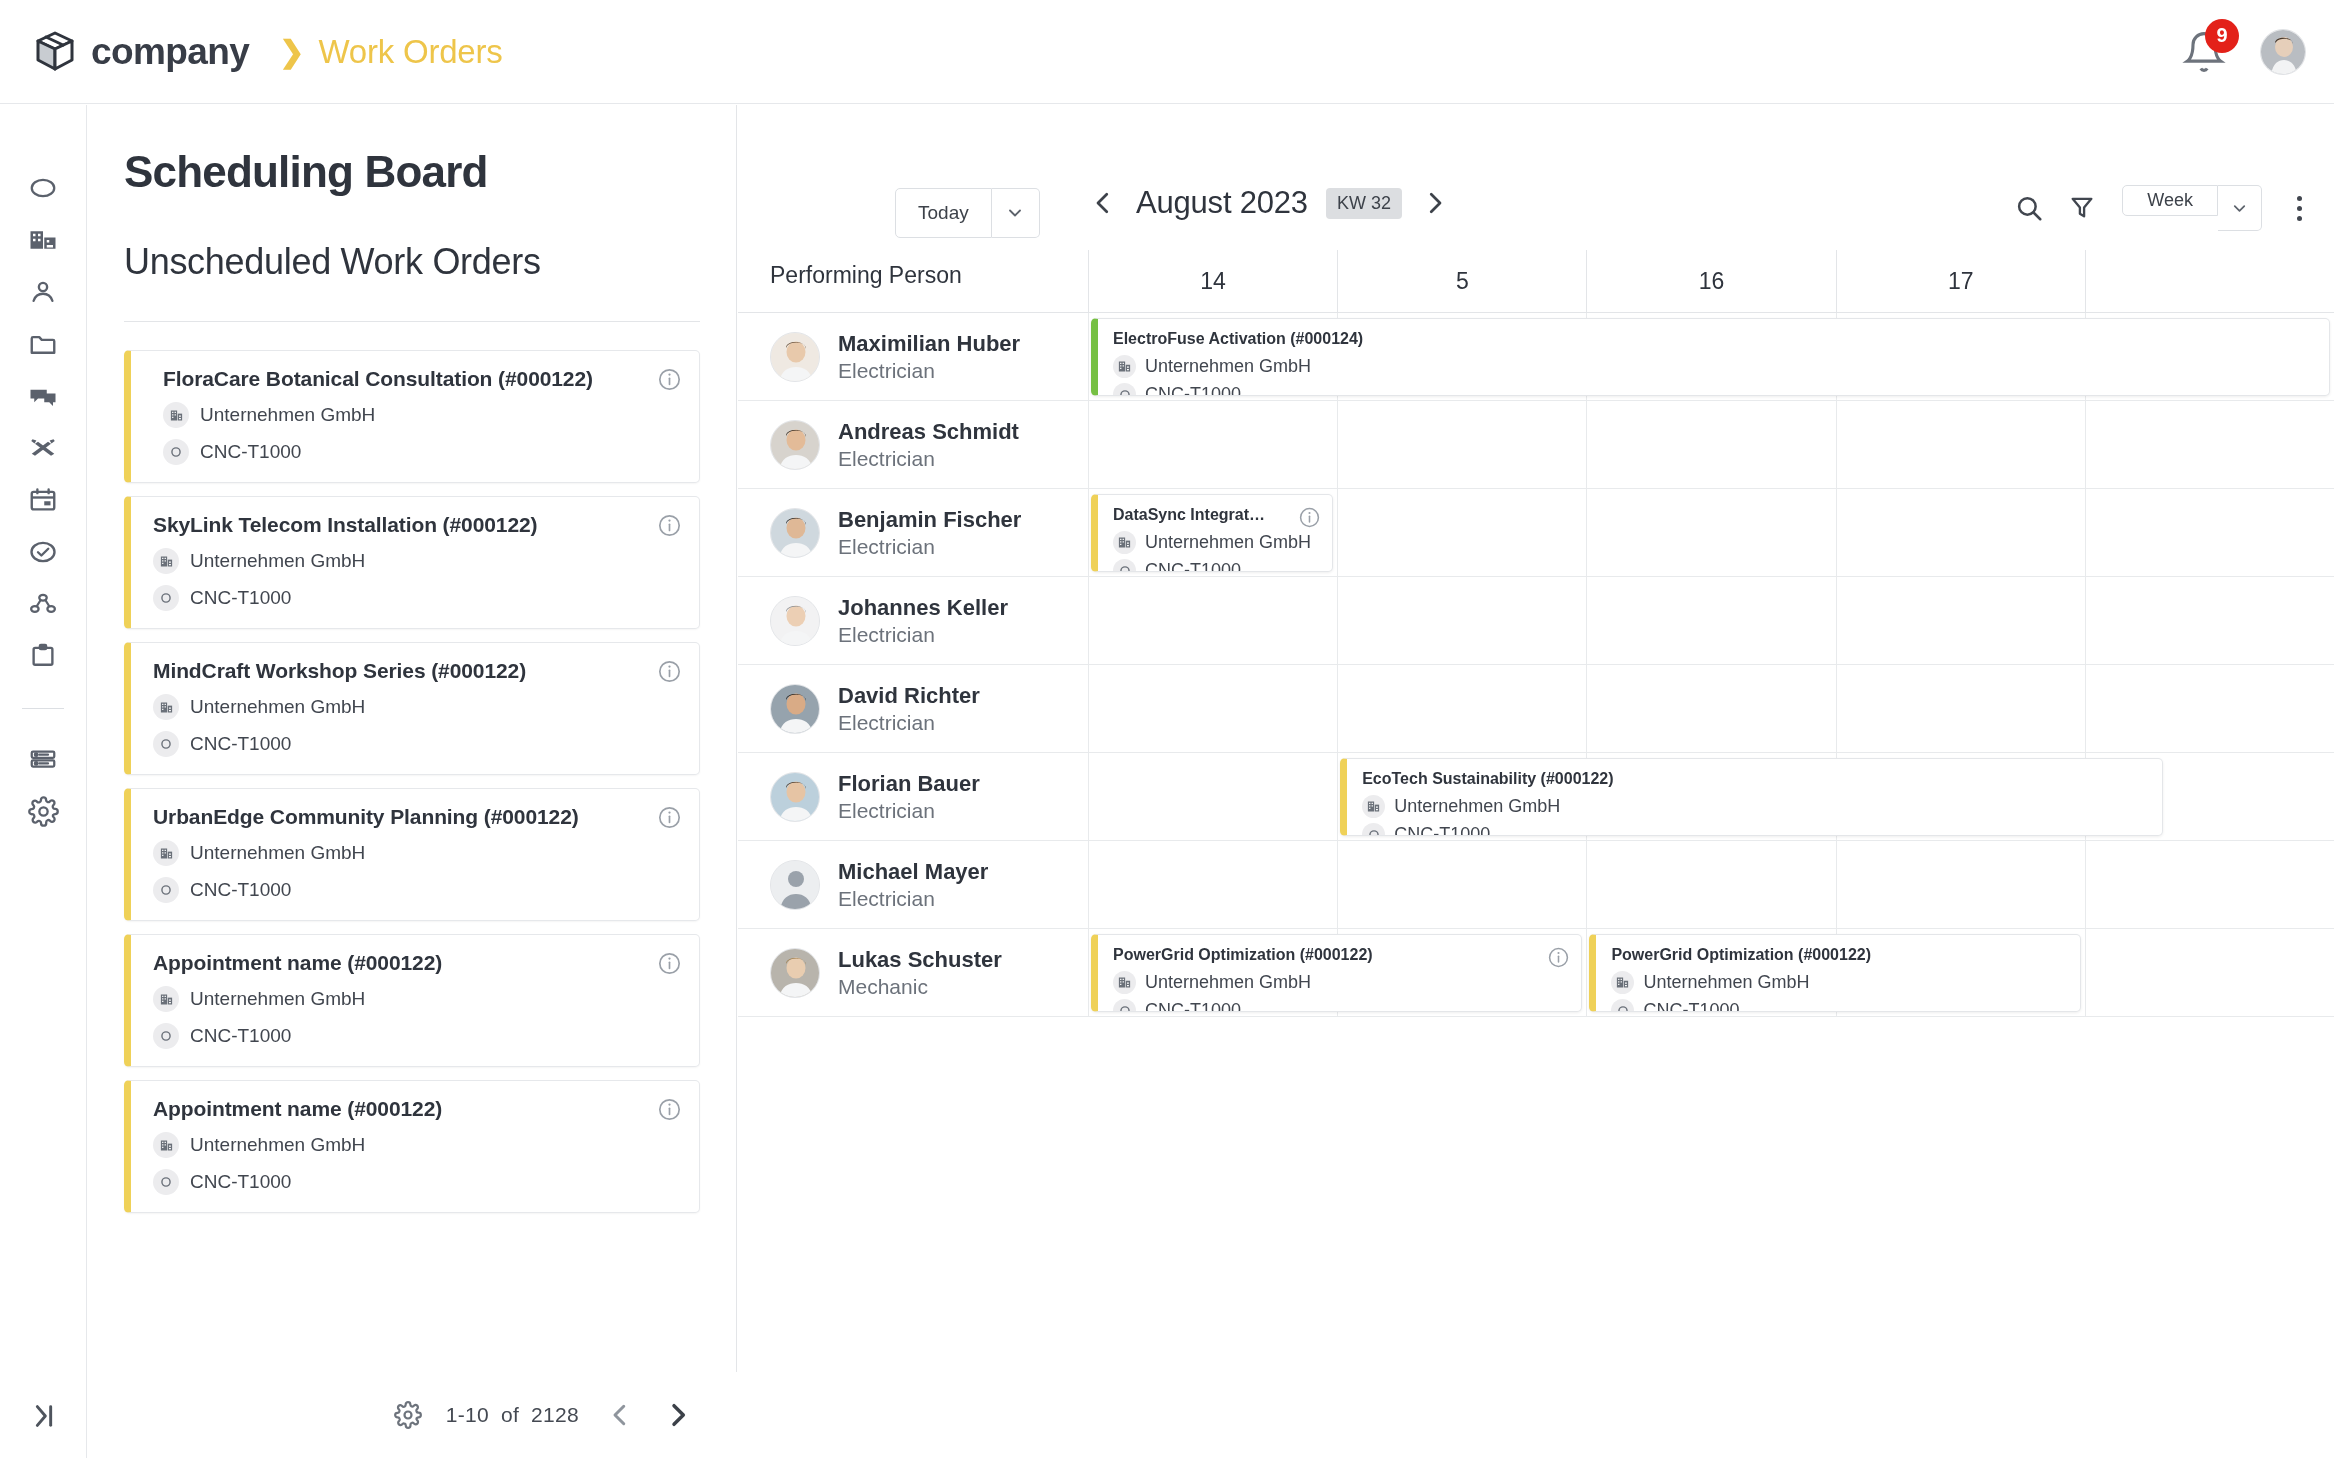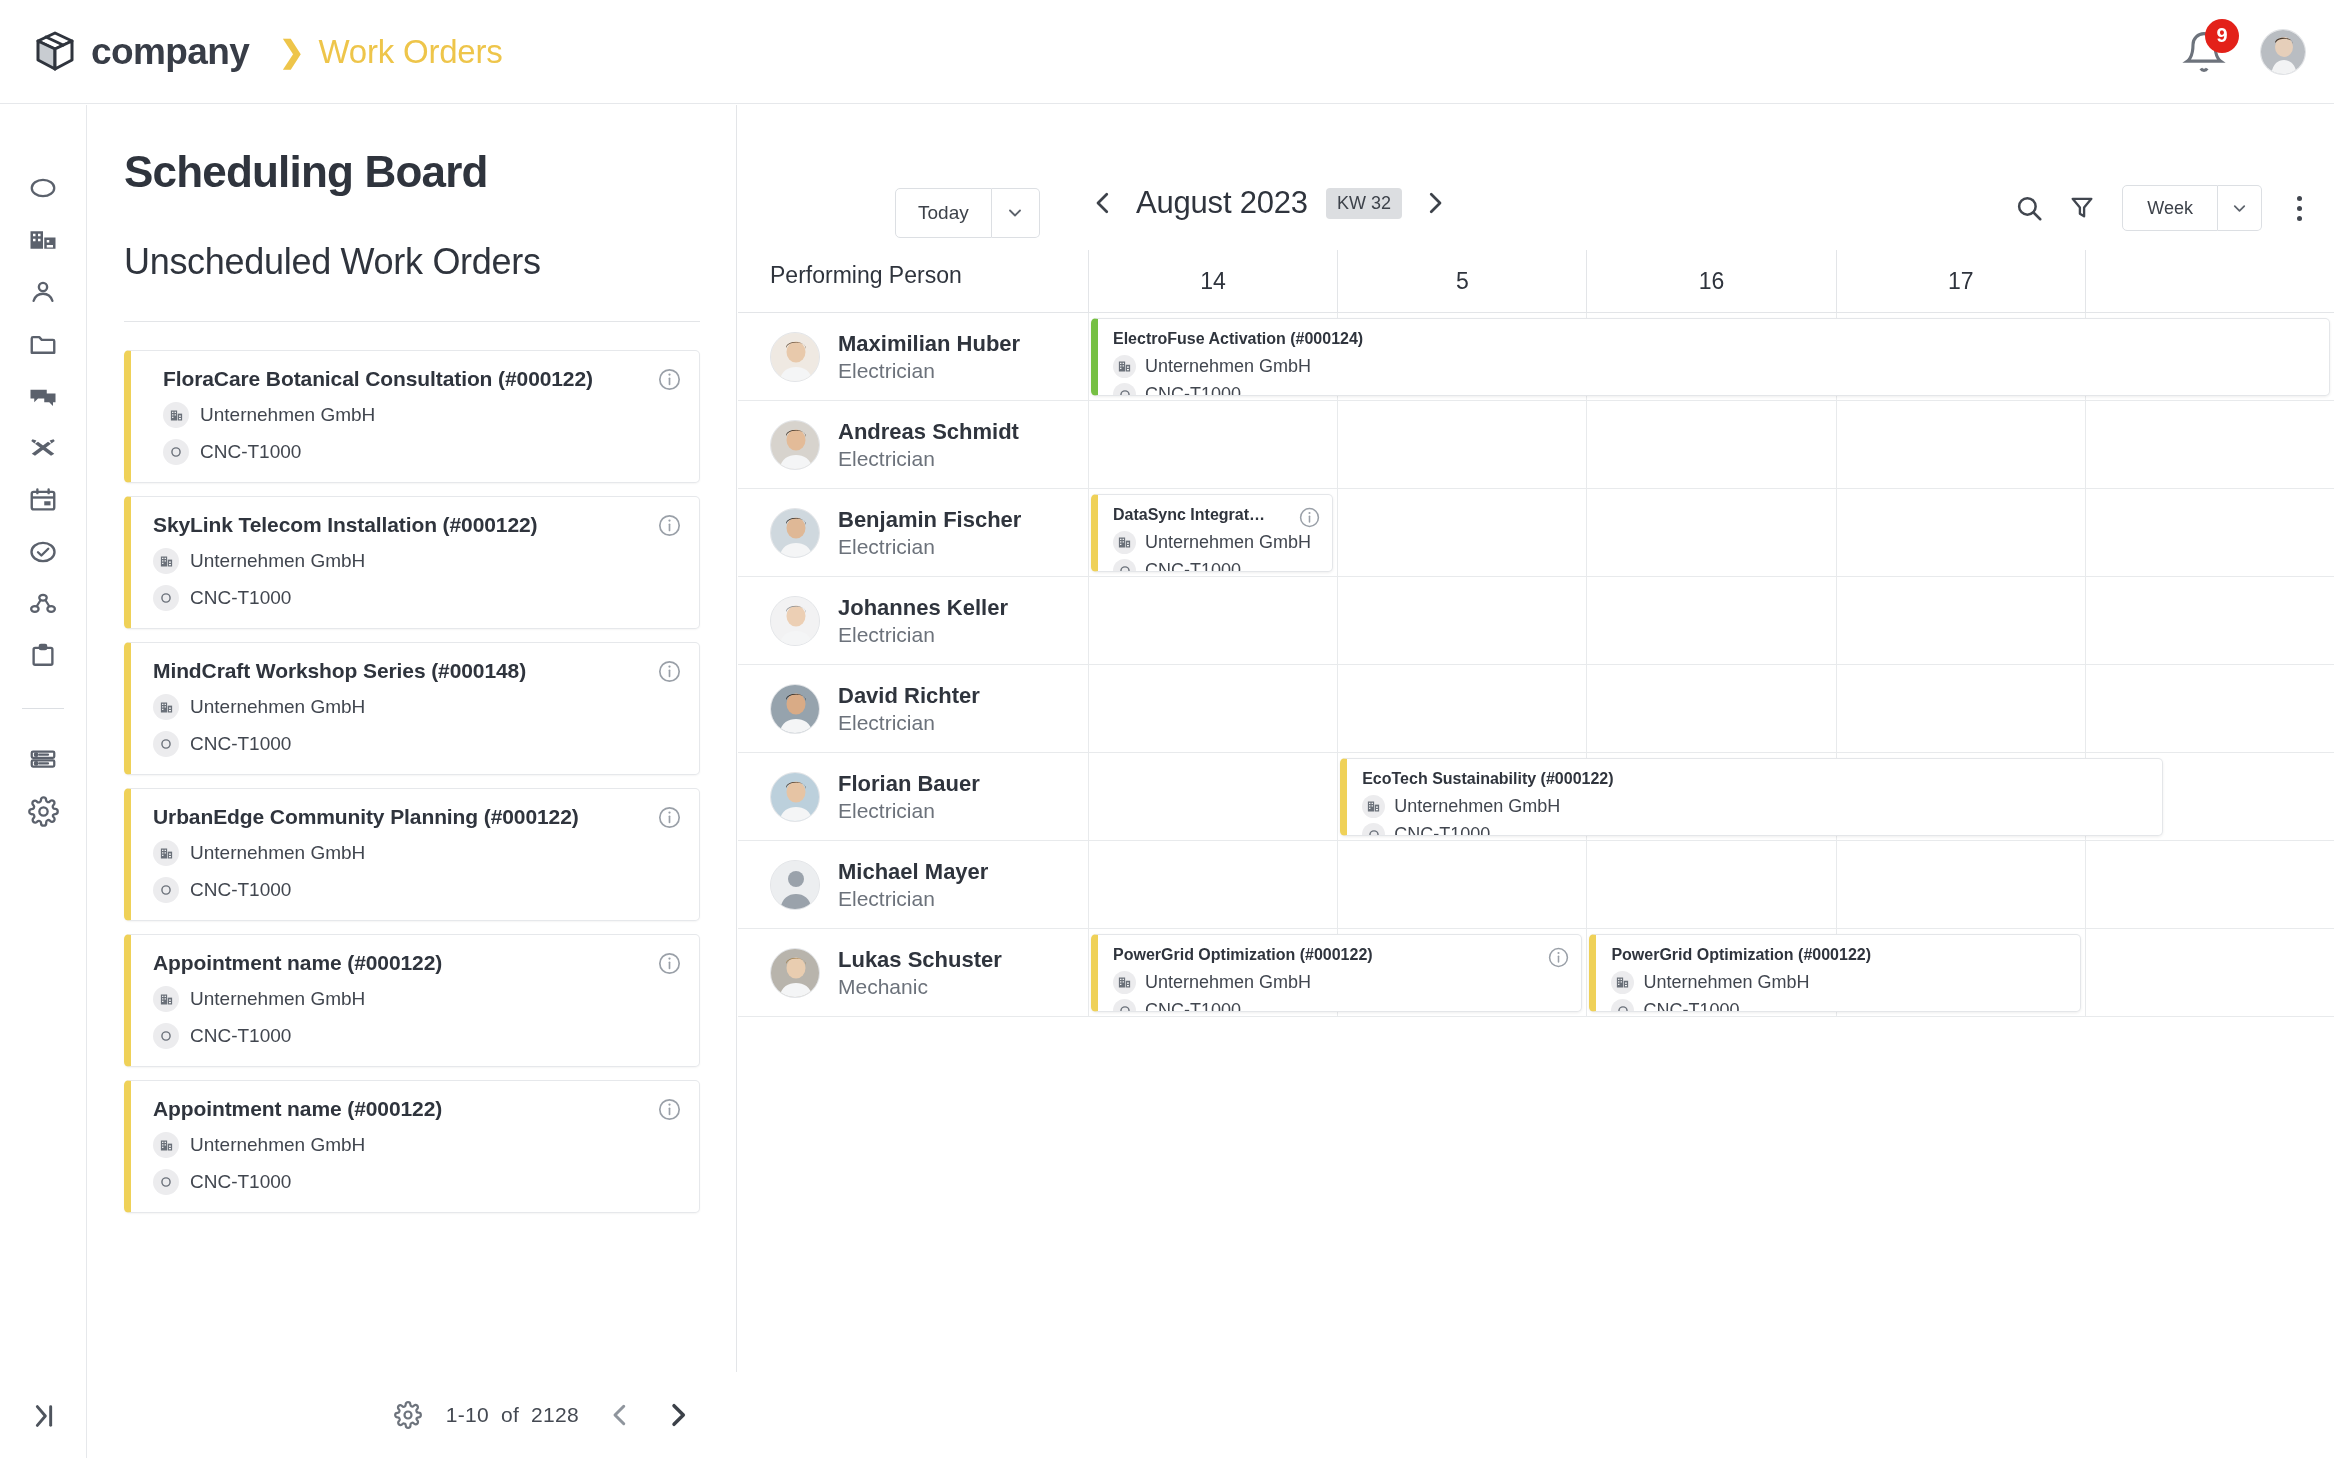--- a/index.html
+++ b/index.html
@@ -180,21 +180,21 @@
     font-size: 18px; font-weight: 500;
     padding: 5px 11px; border-radius: 4px;
   }
   .toolbar-right {
     position: absolute; right: 22px; top: 80px;
     display: flex; align-items: center; gap: 24px;
   }
   .tb-icon { width: 30px; height: 30px; color: #41464f; cursor: pointer; }
   .view-group { display: flex; }
   .btn-view {
-    height: 46px; padding: 0 24px;
+    height: 31px; padding: 0 24px;
     border: 1px solid #dcdfe3; border-radius: 5px 0 0 5px;
     background: #fff; font-size: 18px; color: #3d424a;
     display: flex; align-items: center; cursor: pointer;
   }
   .btn-view-caret {
     height: 46px; width: 44px;
     border: 1px solid #dcdfe3; border-left: none; border-radius: 0 5px 5px 0;
     background: #fff; display: flex; align-items: center; justify-content: center;
     color: #5d636c; cursor: pointer;
   }
@@ -482,21 +482,21 @@
         </div>
         <span class="info-icon">
           <svg viewBox="0 0 24 24" width="100%" height="100%" fill="none" stroke="currentColor" stroke-width="1.6">
             <circle cx="12" cy="12" r="9.3"></circle>
             <path d="M12 10.8v6" stroke-linecap="round"></path>
             <circle cx="12" cy="7.3" r="1.1" fill="currentColor" stroke="none"></circle>
           </svg>
         </span>
       </div>
       <div class="wo-card" style="border-left-color: rgb(239, 209, 88);">
-        <div class="wo-title">MindCraft Workshop Series (#000148)</div>
+        <div class="wo-title">MindCraft Workshop Series (#000122)</div>
         <div class="meta-row">
           <span class="meta-chip">
             <svg viewBox="0 0 24 24" width="15" height="15" fill="currentColor">
               <path d="M3 4h10v16H3z"></path>
               <path d="M14 9h7v11h-7z"></path>
               <rect x="5" y="6" width="2" height="2" fill="#fff"></rect>
               <rect x="9" y="6" width="2" height="2" fill="#fff"></rect>
               <rect x="5" y="10" width="2" height="2" fill="#fff"></rect>
               <rect x="9" y="10" width="2" height="2" fill="#fff"></rect>
               <rect x="5" y="14" width="2" height="2" fill="#fff"></rect>

